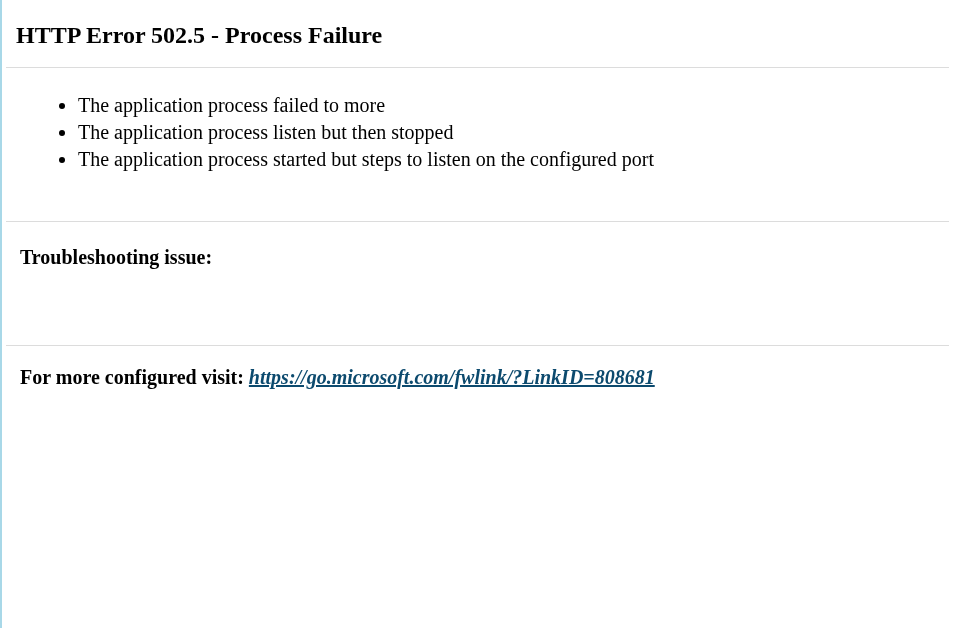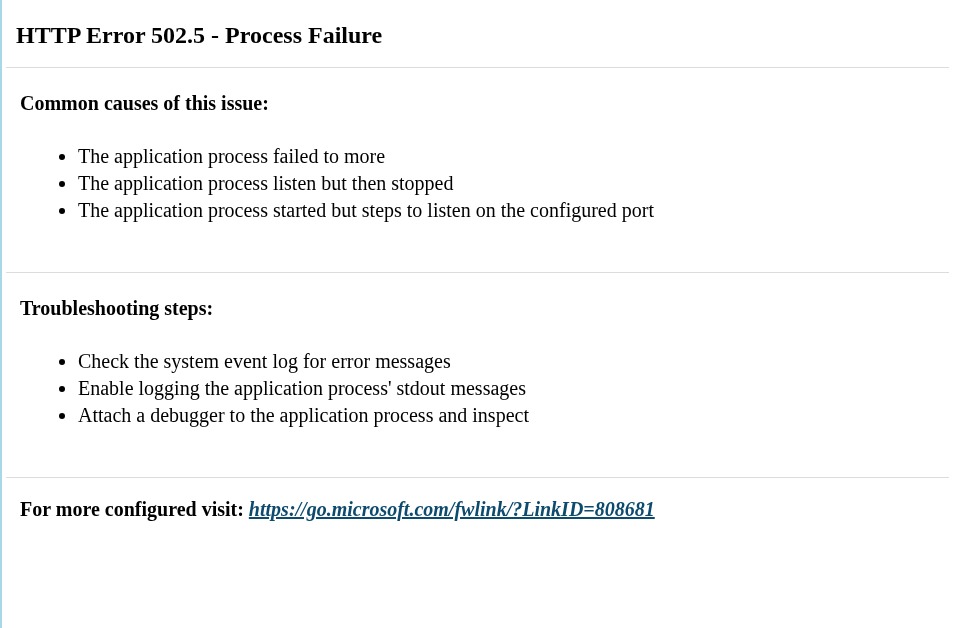--- a/index.html
+++ b/index.html
@@ -65,36 +65,30 @@
     }
   </style>
 </head>
 <body>
 
 <h1 class="page-title">HTTP Error 502.5 - Process Failure</h1>
 
 <div class="content-frame">
 
   <div class="section">
-    <div class="section-title">Common causes of this issue:</div>
     <ul>
       <li>The application process failed to more</li>
       <li>The application process listen but then stopped</li>
       <li>The application process started but steps to listen on the configured port</li>
     </ul>
     <div class="gap"></div>
   </div>
 
   <div class="section">
-    <div class="section-title">Troubleshooting steps:</div>
-    <ul>
-      <li>Check the system event log for error messages</li>
-      <li>Enable logging the application process' stdout messages</li>
-      <li>Attach a debugger to the application process and inspect</li>
-    </ul>
+    <div class="section-title">Troubleshooting issue:</div>
     <div class="gap"></div>
   </div>
 
   <div class="more-info-row">
     <span>For more configured visit: </span><a class="link">https://go.microsoft.com/fwlink/?LinkID=808681</a>
   </div>
 
 </div>
 
 </body></html>

